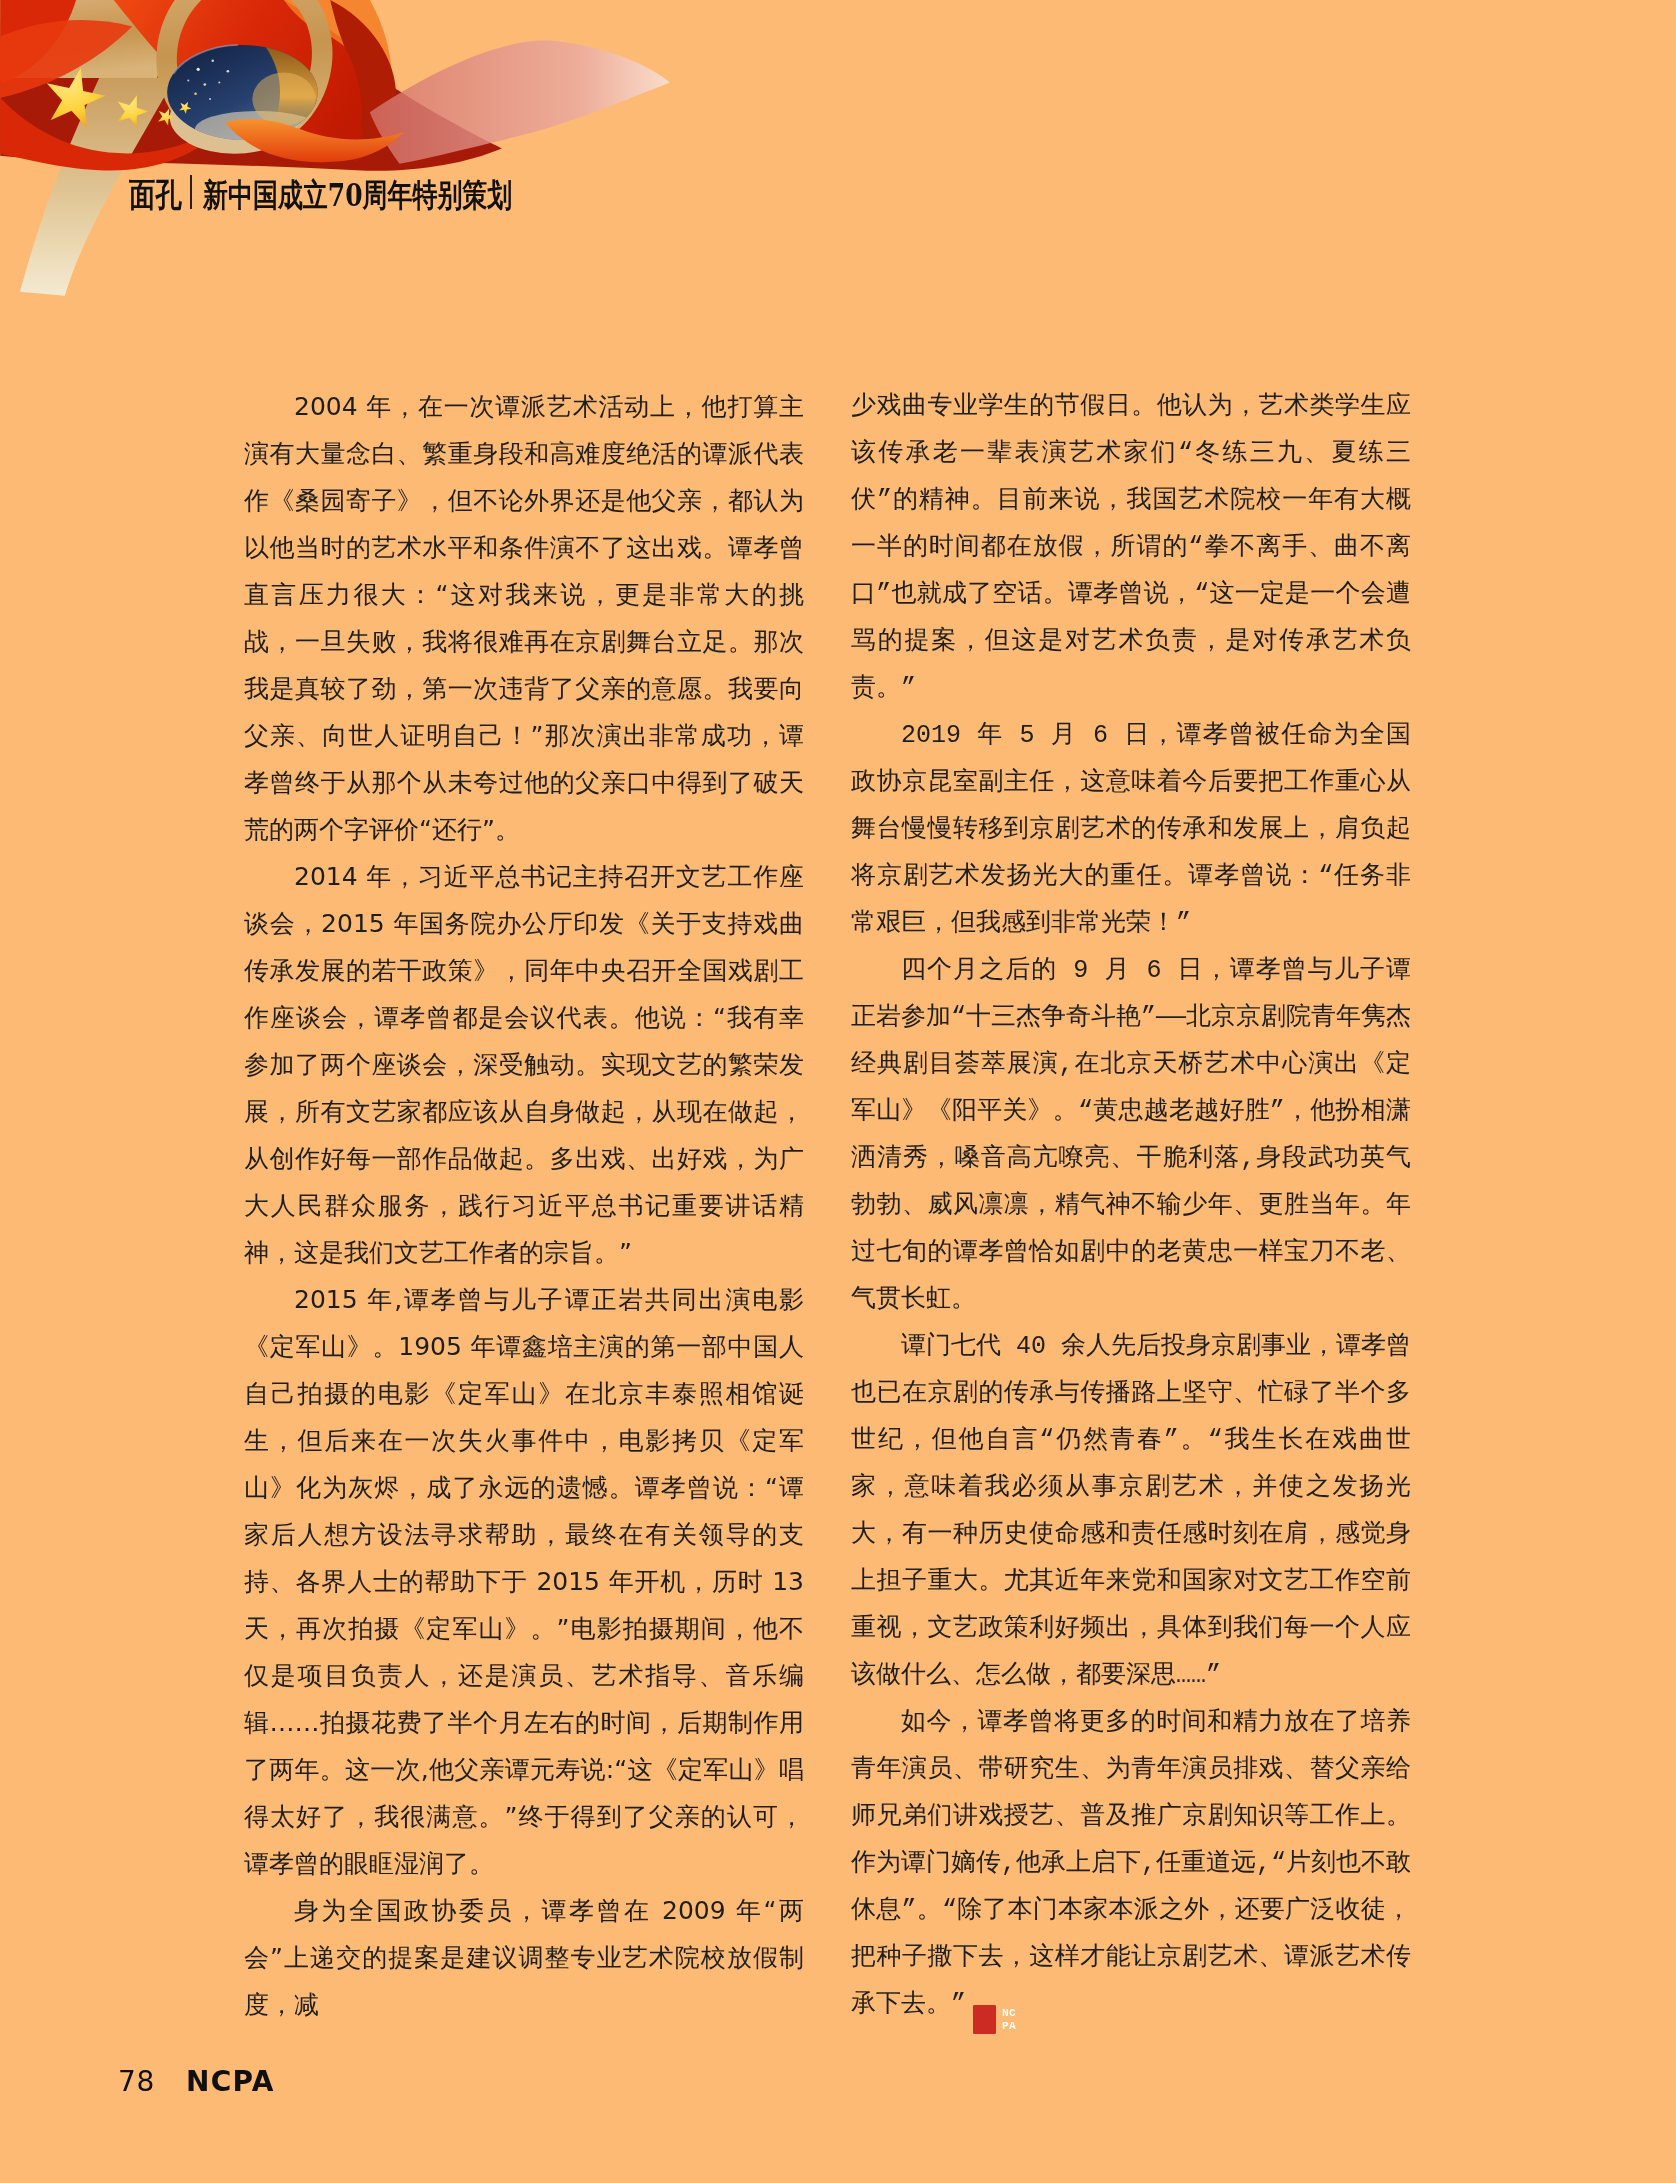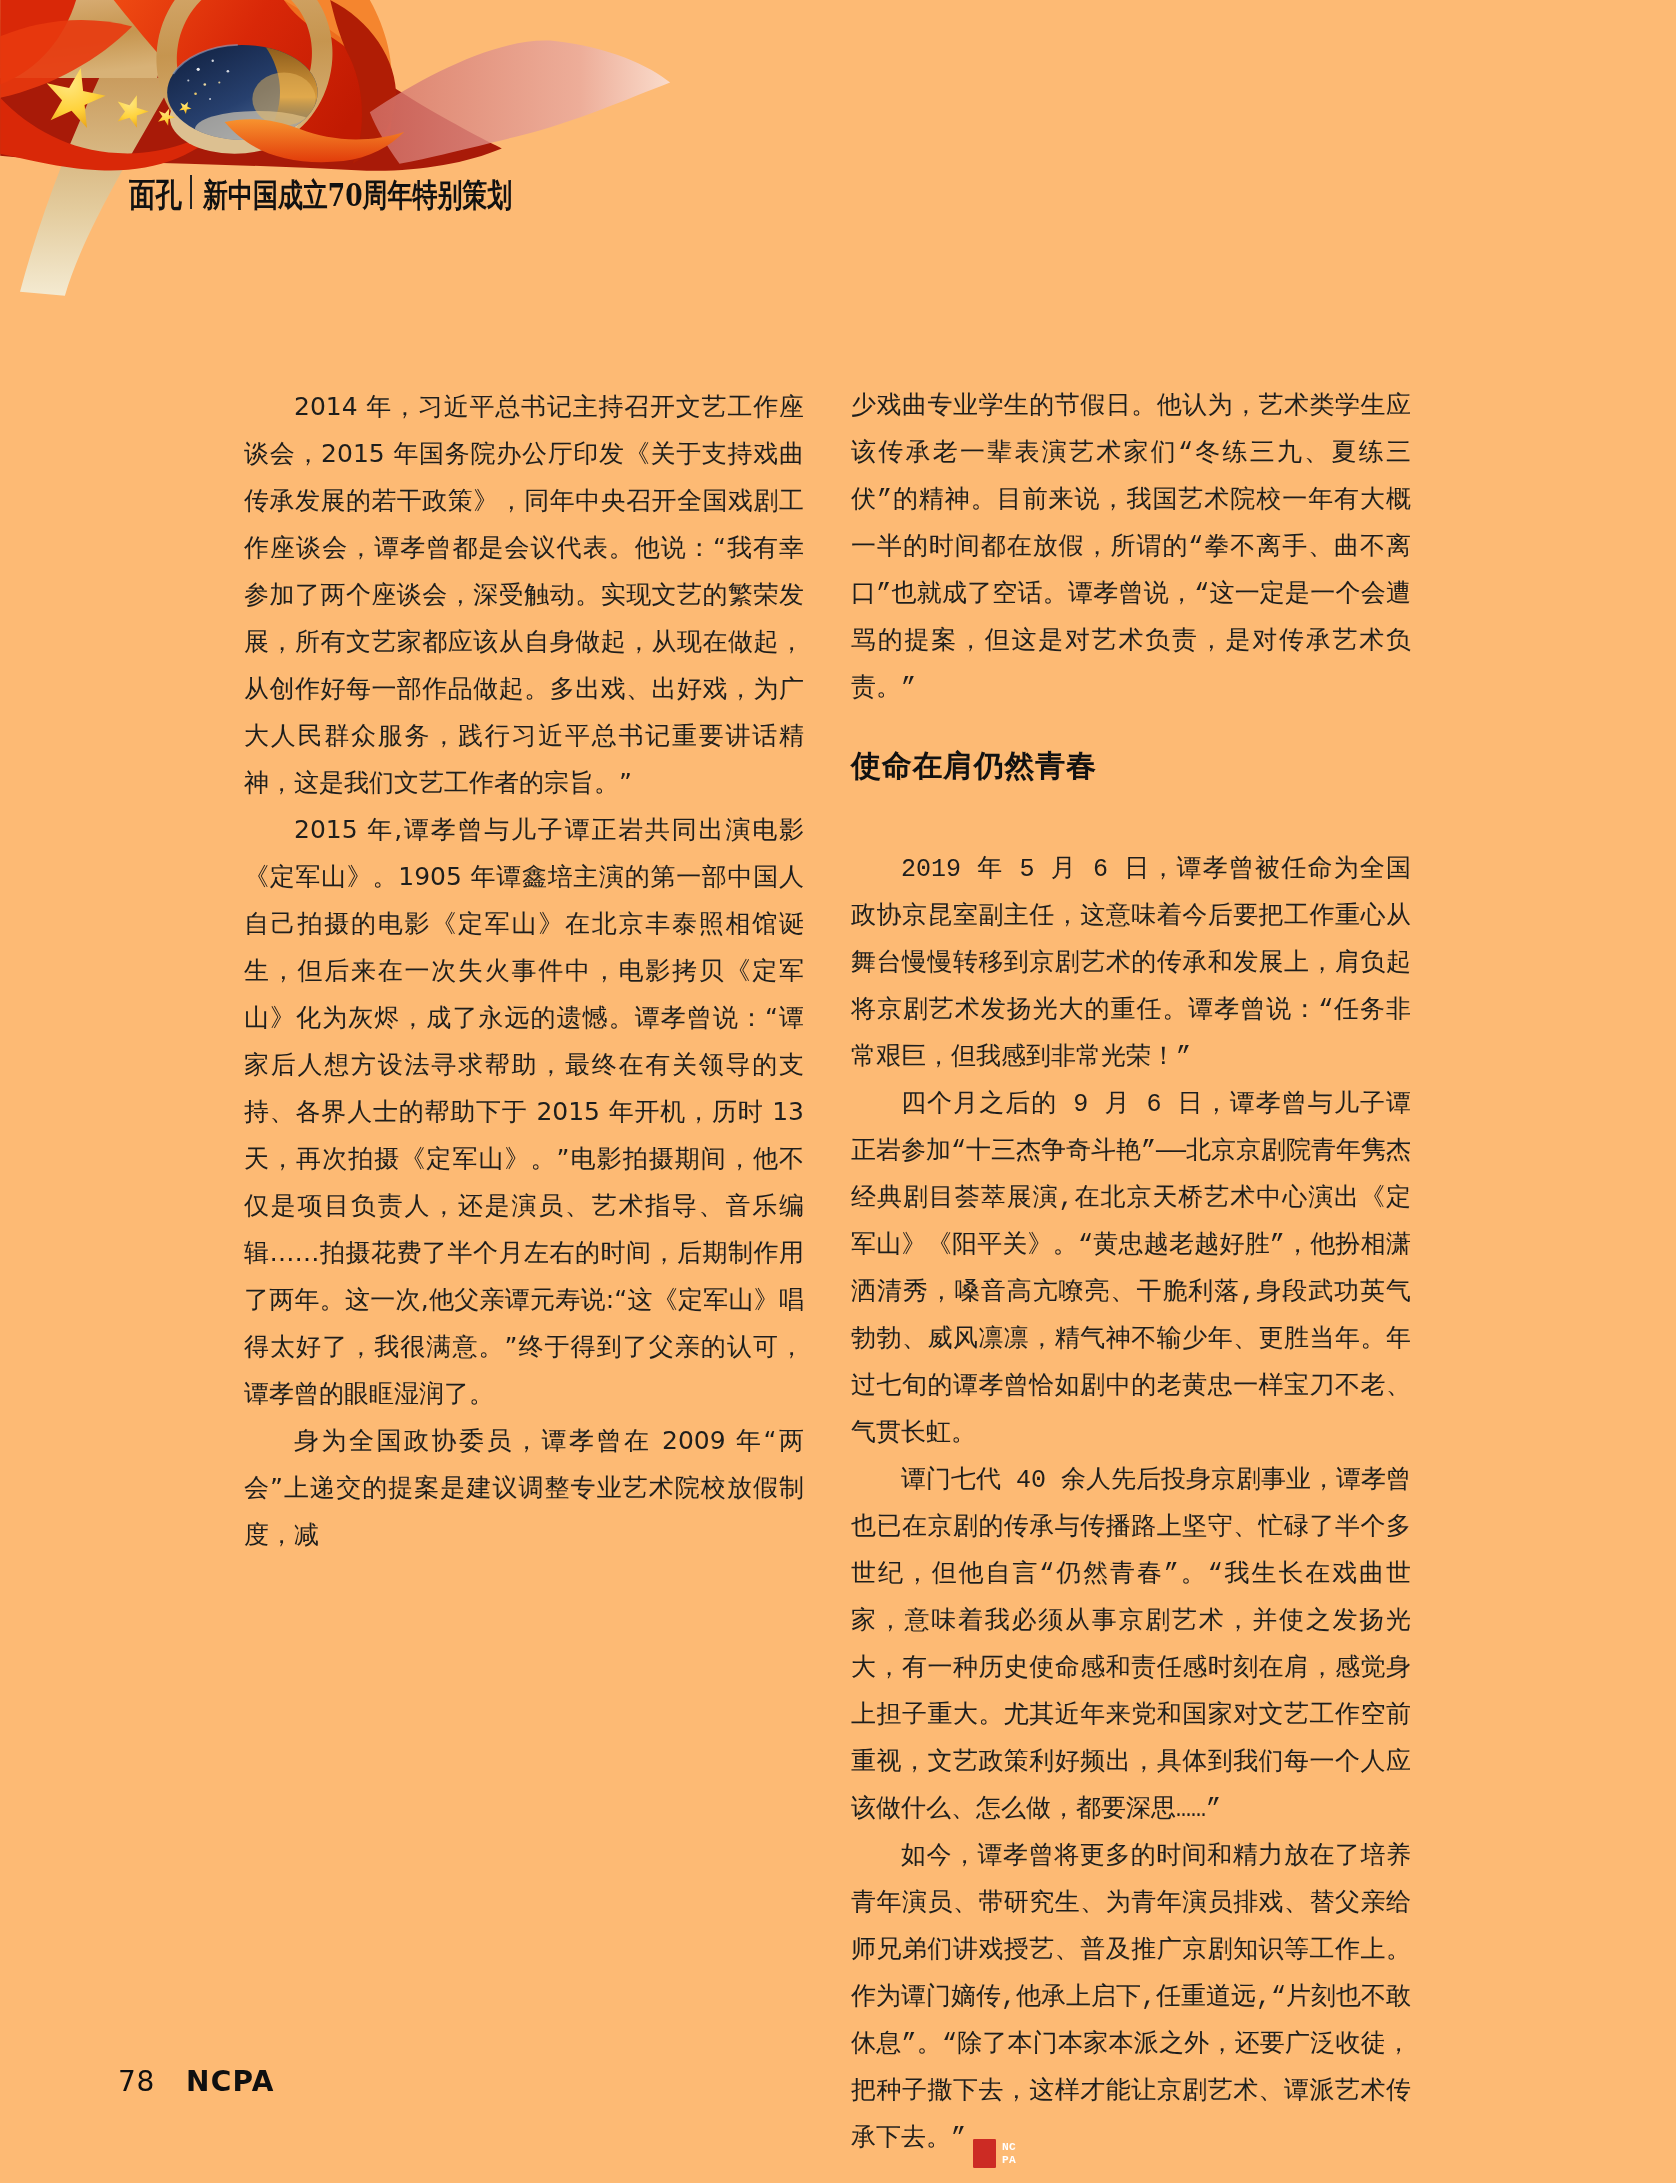--- a/index.html
+++ b/index.html
@@ -214,27 +214,27 @@
     </g>
   </svg>
 
   <div class="masthead">
     <span class="section-label">面孔</span>
     <span class="divider"></span>
     <span class="subtitle">新中国成立70周年特别策划</span>
   </div>
 
   <div class="column column-left" id="col-left">
+      <p class="indent">2004 年，在一次谭派艺术活动上，他打算主演有大量念白、繁重身段和高难度绝活的谭派代表作《桑园寄子》，但不论外界还是他父亲，都认为以他当时的艺术水平和条件演不了这出戏。谭孝曾直言压力很大：“这对我来说，更是非常大的挑战，一旦失败，我将很难再在京剧舞台立足。那次我是真较了劲，第一次违背了父亲的意愿。我要向父亲、向世人证明自己！”那次演出非常成功，谭孝曾终于从那个从未夸过他的父亲口中得到了破天荒的两个字评价“还行”。</p>
       <p class="indent">2014 年，习近平总书记主持召开文艺工作座谈会，2015 年国务院办公厅印发《关于支持戏曲传承发展的若干政策》，同年中央召开全国戏剧工作座谈会，谭孝曾都是会议代表。他说：“我有幸参加了两个座谈会，深受触动。实现文艺的繁荣发展，所有文艺家都应该从自身做起，从现在做起，从创作好每一部作品做起。多出戏、出好戏，为广大人民群众服务，践行习近平总书记重要讲话精神，这是我们文艺工作者的宗旨。”</p>
       <p class="indent">2015 年,谭孝曾与儿子谭正岩共同出演电影《定军山》。1905 年谭鑫培主演的第一部中国人自己拍摄的电影《定军山》在北京丰泰照相馆诞生，但后来在一次失火事件中，电影拷贝《定军山》化为灰烬，成了永远的遗憾。谭孝曾说：“谭家后人想方设法寻求帮助，最终在有关领导的支持、各界人士的帮助下于 2015 年开机，历时 13 天，再次拍摄《定军山》。”电影拍摄期间，他不仅是项目负责人，还是演员、艺术指导、音乐编辑……拍摄花费了半个月左右的时间，后期制作用了两年。这一次,他父亲谭元寿说:“这《定军山》唱得太好了，我很满意。”终于得到了父亲的认可，谭孝曾的眼眶湿润了。</p>
       <p class="indent">身为全国政协委员，谭孝曾在 2009 年“两会”上递交的提案是建议调整专业艺术院校放假制度，减</p>
     </div>
   <div class="column column-right" id="col-right">
       <p class="">少戏曲专业学生的节假日。他认为，艺术类学生应该传承老一辈表演艺术家们“冬练三九、夏练三伏”的精神。目前来说，我国艺术院校一年有大概一半的时间都在放假，所谓的“拳不离手、曲不离口”也就成了空话。谭孝曾说，“这一定是一个会遭骂的提案，但这是对艺术负责，是对传承艺术负责。”</p>
-      <h2>使命在肩仍然青春</h2>
       <p class="indent">2019 年 5 月 6 日，谭孝曾被任命为全国政协京昆室副主任，这意味着今后要把工作重心从舞台慢慢转移到京剧艺术的传承和发展上，肩负起将京剧艺术发扬光大的重任。谭孝曾说：“任务非常艰巨，但我感到非常光荣！”</p>
       <p class="indent">四个月之后的 9 月 6 日，谭孝曾与儿子谭正岩参加“十三杰争奇斗艳”——北京京剧院青年隽杰经典剧目荟萃展演,在北京天桥艺术中心演出《定军山》《阳平关》。“黄忠越老越好胜”，他扮相潇洒清秀，嗓音高亢嘹亮、干脆利落,身段武功英气勃勃、威风凛凛，精气神不输少年、更胜当年。年过七旬的谭孝曾恰如剧中的老黄忠一样宝刀不老、气贯长虹。</p>
       <p class="indent">谭门七代 40 余人先后投身京剧事业，谭孝曾也已在京剧的传承与传播路上坚守、忙碌了半个多世纪，但他自言“仍然青春”。“我生长在戏曲世家，意味着我必须从事京剧艺术，并使之发扬光大，有一种历史使命感和责任感时刻在肩，感觉身上担子重大。尤其近年来党和国家对文艺工作空前重视，文艺政策利好频出，具体到我们每一个人应该做什么、怎么做，都要深思……”</p>
       <p class="indent">如今，谭孝曾将更多的时间和精力放在了培养青年演员、带研究生、为青年演员排戏、替父亲给师兄弟们讲戏授艺、普及推广京剧知识等工作上。作为谭门嫡传,他承上启下,任重道远,“片刻也不敢休息”。“除了本门本家本派之外，还要广泛收徒，把种子撒下去，这样才能让京剧艺术、谭派艺术传承下去。”<span class="seal">
           <span>NC</span>
           <span>PA</span>
         </span></p>
     </div>
 
   <div class="footer">

